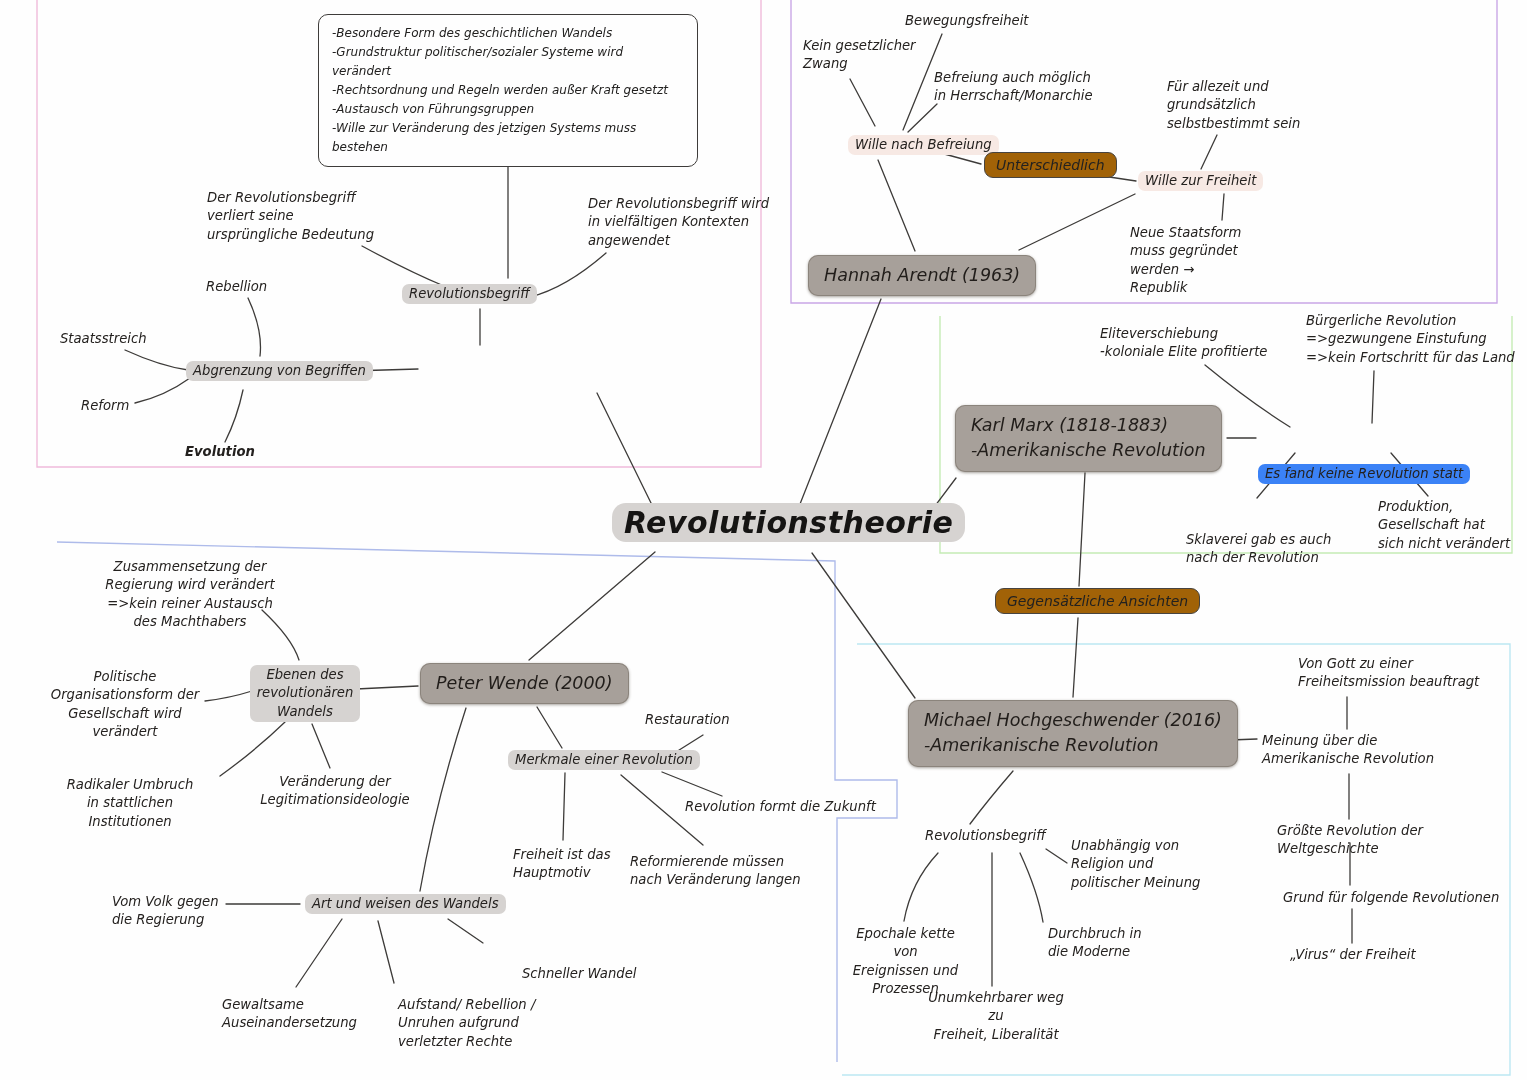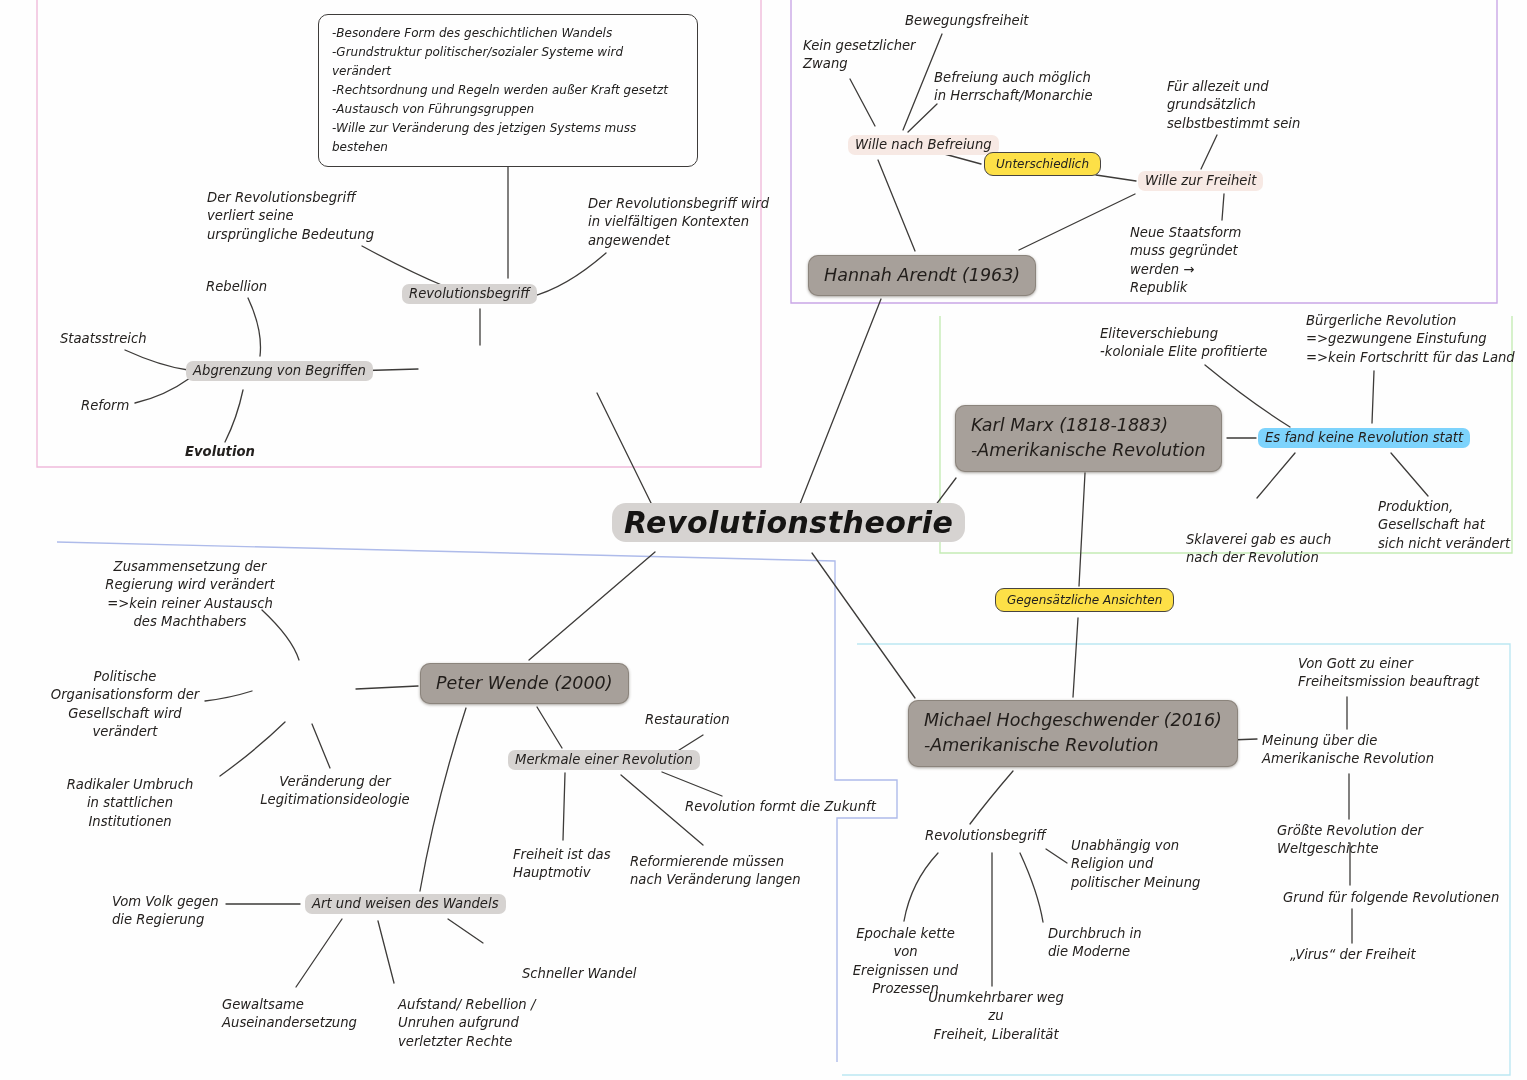--- a/index.html
+++ b/index.html
@@ -17,33 +17,33 @@
     white-space:pre-line;
     color:#24211f;
   }
   .center-txt{text-align:center;}
   .hl{
     background:#d6d3d1;border-radius:7px;padding:1px 7px;
     box-decoration-break:clone;-webkit-box-decoration-break:clone;
     display:inline-block;
   }
   .hl-pink{background:#f7e9e4;}
-  .hl-green{background:#7dd3fc;}
+  .hl-green{background:#3b82f6;margin-top:36px;}
   .nodebox{
     position:absolute;
     background:#a7a09a;color:#211d1a;
     border-radius:10px;padding:8px 16px;
     font-size:17.5px;line-height:1.45;font-weight:500;
     white-space:pre-line;
     box-shadow:0 1px 3px rgba(60,50,40,.45), inset 0 0 0 1px rgba(90,80,70,.35);
   }
   .outlinebox{
     position:absolute;
-    background:#fde047;border:1.6px solid #474441;border-radius:9px;
-    padding:4px 11px;font-size:12px;white-space:nowrap;
+    background:#a16207;border:1.6px solid #474441;border-radius:9px;
+    padding:4px 11px;font-size:14px;white-space:nowrap;
   }
   .listbox{
     position:absolute;
     background:#fefefe;border:1.7px solid #3e3c3a;border-radius:10px;
     padding:9px 13px;width:352px;
     font-size:12px;line-height:1.58;white-space:pre-line;
   }
   .title{
     position:absolute;font-size:30px;font-weight:600;letter-spacing:.5px;
     background:#d6d3d1;border-radius:14px;padding:2px 12px;color:#151413;
@@ -177,20 +177,23 @@
   <div class="lbl" style="left:1186px;top:503px;margin-top:28px;">Sklaverei gab es auch
 nach der Revolution</div>
   <div class="lbl" style="left:1378px;top:498px;">Produktion,
 Gesellschaft hat
 sich nicht verändert</div>
 
   <div class="title" style="left:612px;top:503px;text-align:center;">Revolutionstheorie</div>
   <div class="outlinebox" style="left:995px;top:588px;">Gegensätzliche Ansichten</div>
 
   <div class="nodebox" style="left:420px;top:663px;">Peter Wende (2000)</div>
+  <div class="lbl center-txt" style="left:240px;top:665px;width:130px;"><span class="hl" style="text-align:center;">Ebenen des
+revolutionären
+Wandels</span></div>
   <div class="lbl center-txt" style="left:95px;top:558px;width:190px;">Zusammensetzung der
 Regierung wird verändert
 =&gt;kein reiner Austausch
 des Machthabers</div>
   <div class="lbl center-txt" style="left:40px;top:668px;width:170px;">Politische
 Organisationsform der
 Gesellschaft wird
 verändert</div>
   <div class="lbl center-txt" style="left:55px;top:776px;width:150px;">Radikaler Umbruch
 in stattlichen

